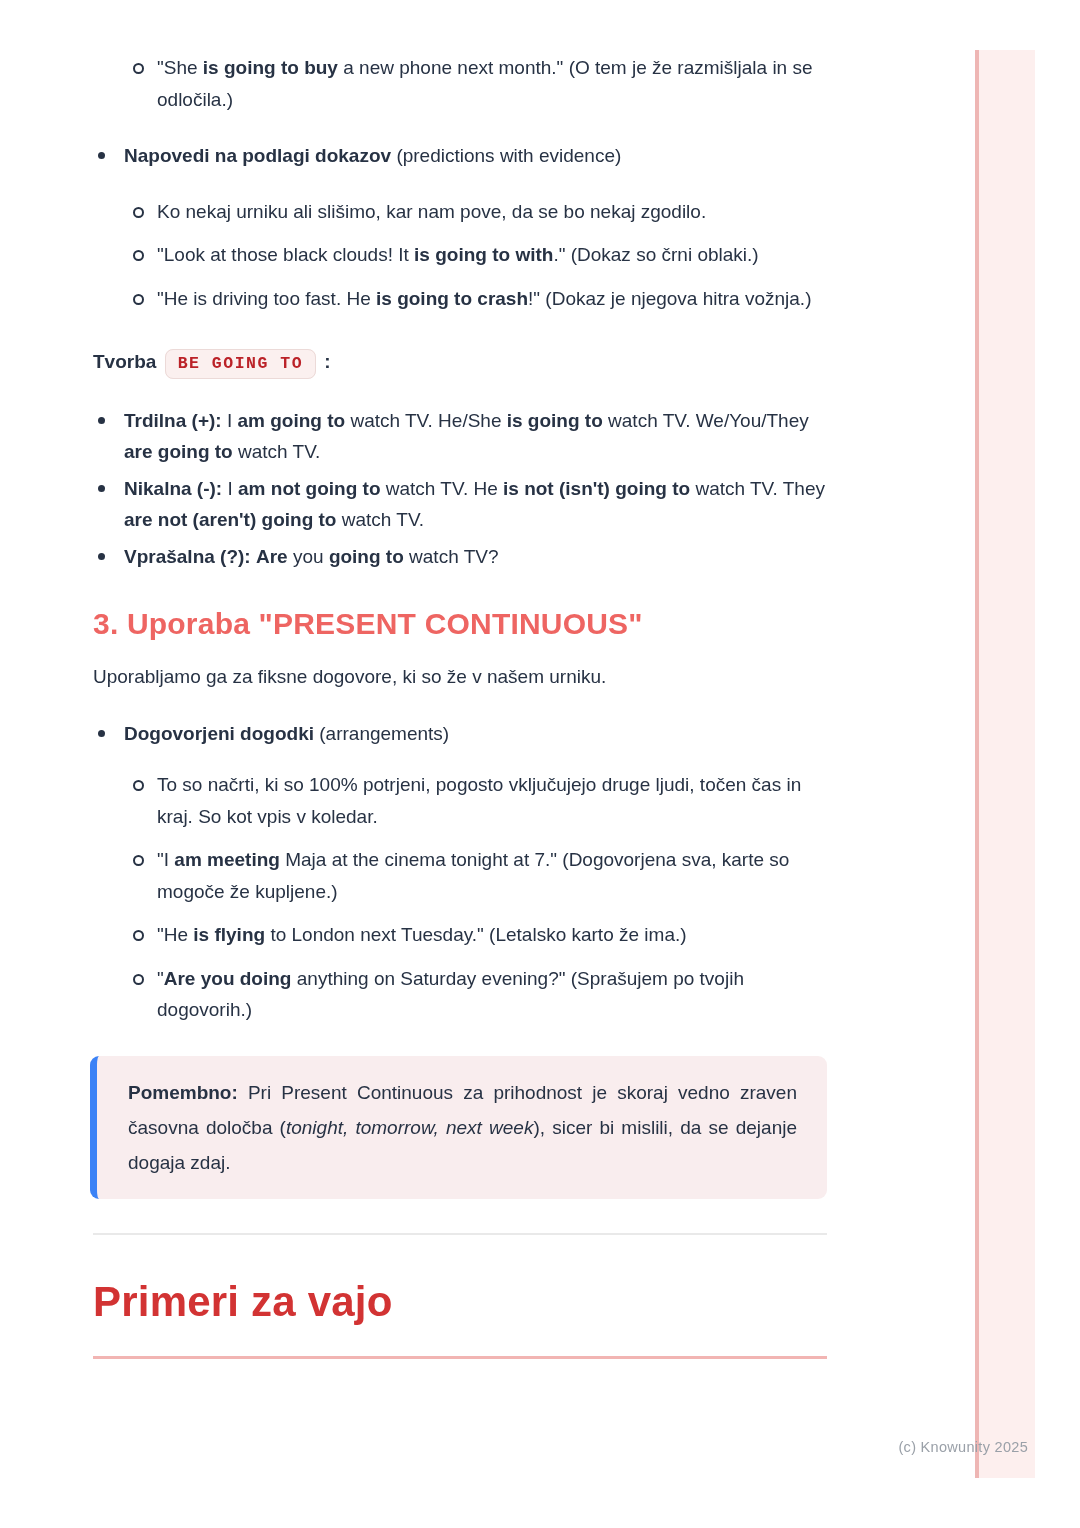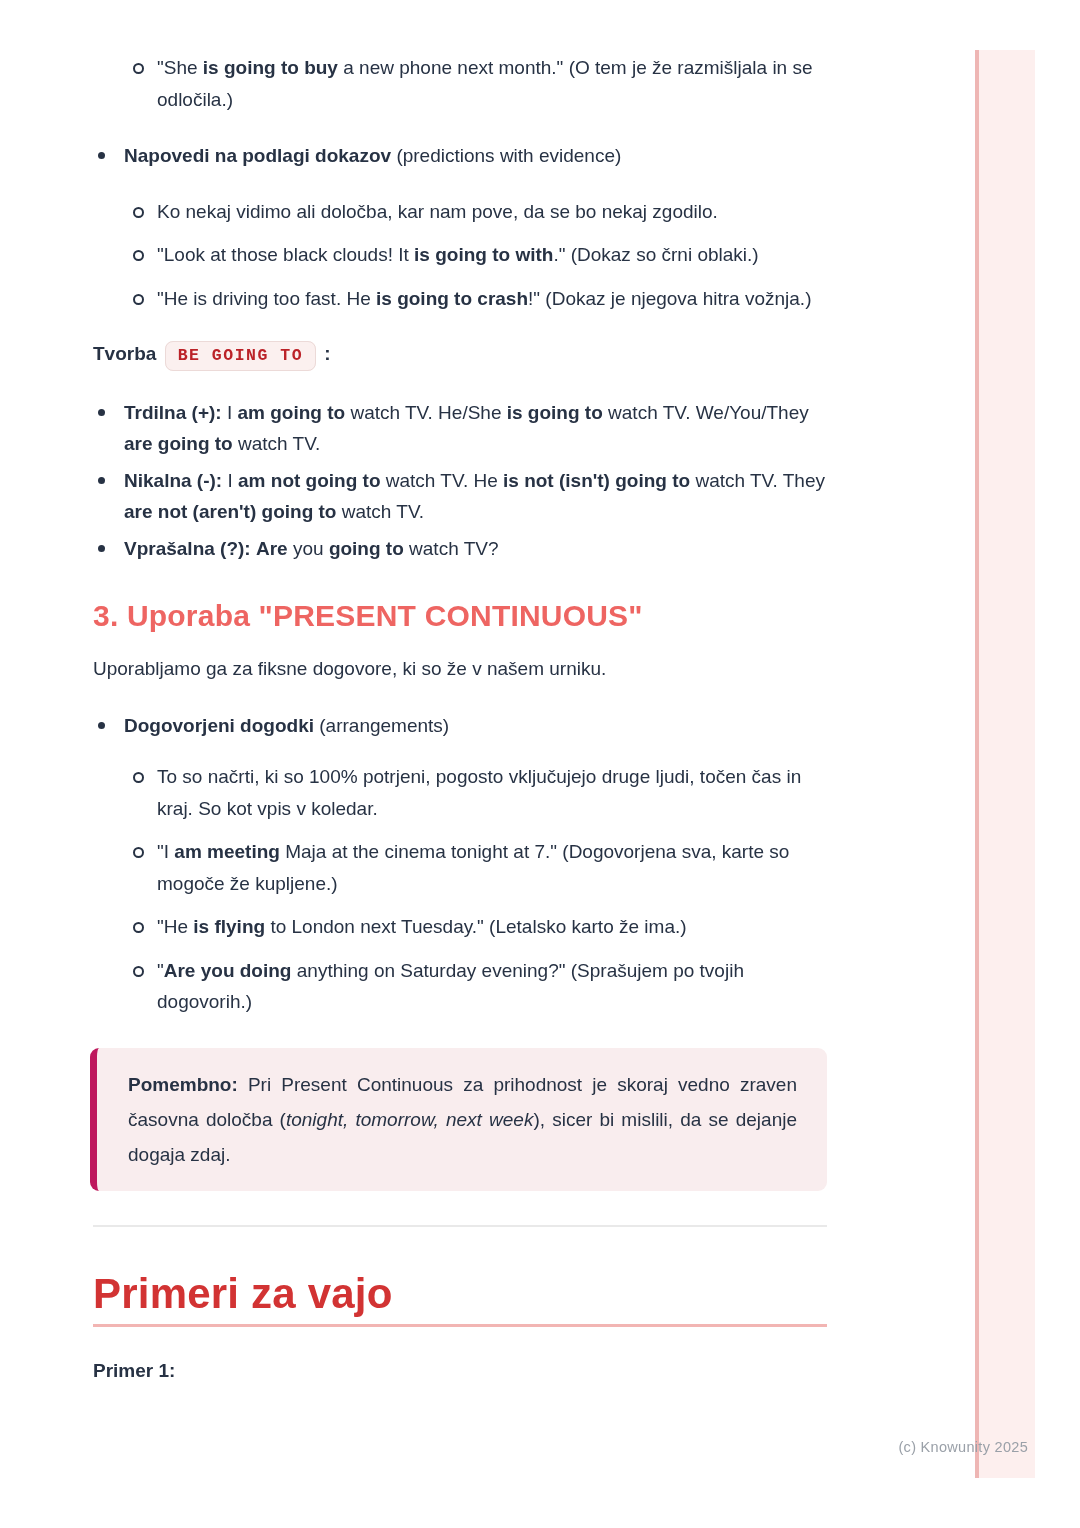--- a/index.html
+++ b/index.html
@@ -24,66 +24,65 @@
   .li1{position:relative;padding-left:31px;margin-top:25px;}
   .li1 + .li1{margin-top:5px;}
   .li2{position:relative;padding-left:64px;margin-top:12px;}
   .li1 + .li2{margin-top:24px;}
   .li2.tight{margin-top:20px;}
   .b1{position:absolute;left:5px;top:12px;width:7px;height:7px;border-radius:50%;background:#273244;}
   .b2{position:absolute;left:40px;top:11px;width:7px;height:7px;border-radius:50%;border:2px solid #273244;background:transparent;}
   .b{font-weight:bold;}
   .i{font-style:italic;}
   .para{margin-top:18px;}
-  .tvorba{margin-top:24px;}
+  .tvorba{margin-top:32px;}
   .badge{
     font-family:"Liberation Mono","DejaVu Sans Mono",monospace;
     font-weight:bold;color:#bb2228;background:#fbf0ef;
     border:1px solid #ecdad8;border-radius:8px;
     padding:4px 12px 5px;font-size:16.5px;letter-spacing:1.5px;margin:0 3px;
     white-space:nowrap;
   }
   h3.block{
     font-size:30px;line-height:38px;color:#ee6562;
     margin:33px 0 18px 0;font-weight:bold;letter-spacing:.2px;
   }
   .callout{
     margin-top:30px;margin-left:-3px;
-    background:#f9edee;border-left:7px solid #be185d;border-radius:9px;
+    background:#f9edee;border-left:7px solid #3b82f6;border-radius:9px;
     padding:19px 30px 19px 31px;text-align:justify;line-height:35px;
   }
   .divider{margin-top:34px;border-top:2px solid #e9e9e9;height:0;}
   h1.block{
     font-size:42px;line-height:50px;color:#d23333;font-weight:bold;
-    margin:42px 0 0 0;padding-bottom:5px;border-bottom:3px solid #f2b5b3;
+    margin:42px 0 0 0;padding-bottom:29px;border-bottom:3px solid #f2b5b3;
     letter-spacing:.2px;
   }
   .bold-para{font-weight:bold;margin-top:28px;}
 </style>
 </head>
 <body>
 
 <div class="band"></div>
 
 <div class="content" id="content">
     <div class="block li2"><span class="b2"></span><span class="">"She </span><span class="b">is going to buy</span><span class=""> a new phone next month." (O tem je že razmišljala in se odločila.)</span></div>
     <div class="block li1"><span class="b1"></span><span class="b">Napovedi na podlagi dokazov</span><span class=""> (predictions with evidence)</span></div>
-    <div class="block li2"><span class="b2"></span><span class="">Ko nekaj vidimo ali določba, kar nam pove, da se bo nekaj zgodilo.</span></div>
+    <div class="block li2"><span class="b2"></span><span class="">Ko nekaj urniku ali slišimo, kar nam pove, da se bo nekaj zgodilo.</span></div>
     <div class="block li2"><span class="b2"></span><span class="">"Look at those black clouds! It </span><span class="b">is going to with</span><span class="">." (Dokaz so črni oblaki.)</span></div>
     <div class="block li2"><span class="b2"></span><span class="">"He is driving too fast. He </span><span class="b">is going to crash</span><span class="">!" (Dokaz je njegova hitra vožnja.)</span></div>
     <div class="block tvorba"><span class="b">Tvorba </span><span class="badge">BE GOING TO</span><span class="b"> :</span></div>
     <div class="block li1"><span class="b1"></span><span class="b">Trdilna (+):</span><span class=""> I </span><span class="b">am going to</span><span class=""> watch TV. He/She </span><span class="b">is going to</span><span class=""> watch TV. We/You/They </span><span class="b">are going to</span><span class=""> watch TV.</span></div>
     <div class="block li1"><span class="b1"></span><span class="b">Nikalna (-):</span><span class=""> I </span><span class="b">am not going to</span><span class=""> watch TV. He </span><span class="b">is not (isn't) going to</span><span class=""> watch TV. They </span><span class="b">are not (aren't) going to</span><span class=""> watch TV.</span></div>
     <div class="block li1"><span class="b1"></span><span class="b">Vprašalna (?):</span><span class=""> </span><span class="b">Are</span><span class=""> you </span><span class="b">going to</span><span class=""> watch TV?</span></div>
     <h3 class="block"><span class="">3. Uporaba "PRESENT CONTINUOUS"</span></h3>
     <div class="block para"><span class="">Uporabljamo ga za fiksne dogovore, ki so že v našem urniku.</span></div>
     <div class="block li1"><span class="b1"></span><span class="b">Dogovorjeni dogodki</span><span class=""> (arrangements)</span></div>
     <div class="block li2 tight"><span class="b2"></span><span class="">To so načrti, ki so 100% potrjeni, pogosto vključujejo druge ljudi, točen čas in kraj. So kot vpis v koledar.</span></div>
     <div class="block li2"><span class="b2"></span><span class="">"I </span><span class="b">am meeting</span><span class=""> Maja at the cinema tonight at 7." (Dogovorjena sva, karte so mogoče že kupljene.)</span></div>
     <div class="block li2"><span class="b2"></span><span class="">"He </span><span class="b">is flying</span><span class=""> to London next Tuesday." (Letalsko karto že ima.)</span></div>
     <div class="block li2"><span class="b2"></span><span class="">"</span><span class="b">Are you doing</span><span class=""> anything on Saturday evening?" (Sprašujem po tvojih dogovorih.)</span></div>
     <div class="block callout"><span class="b">Pomembno:</span><span class=""> Pri Present Continuous za prihodnost je skoraj vedno zraven časovna določba (</span><span class="i">tonight, tomorrow, next week</span><span class="">), sicer bi mislili, da se dejanje dogaja zdaj.</span></div>
     <div class="block divider"></div>
     <h1 class="block"><span class="">Primeri za vajo</span></h1>
-    <div class="block bold-para"><span class="">Primer 1:</span></div>
   </div>
 
 <div class="footer">(c) Knowunity 2025</div>
 
 </body></html>

